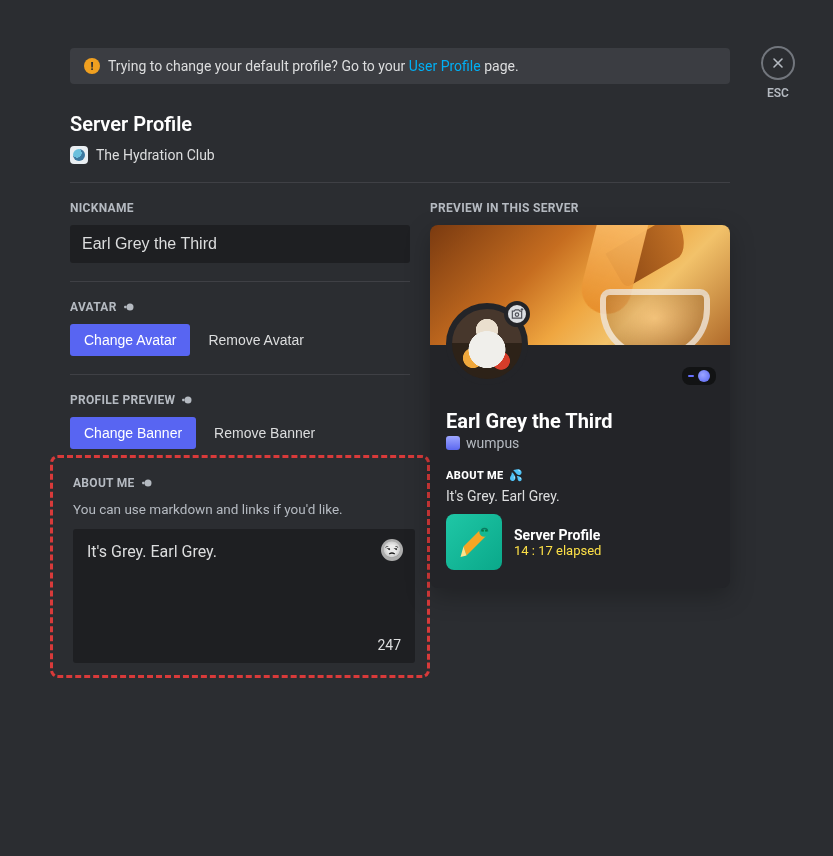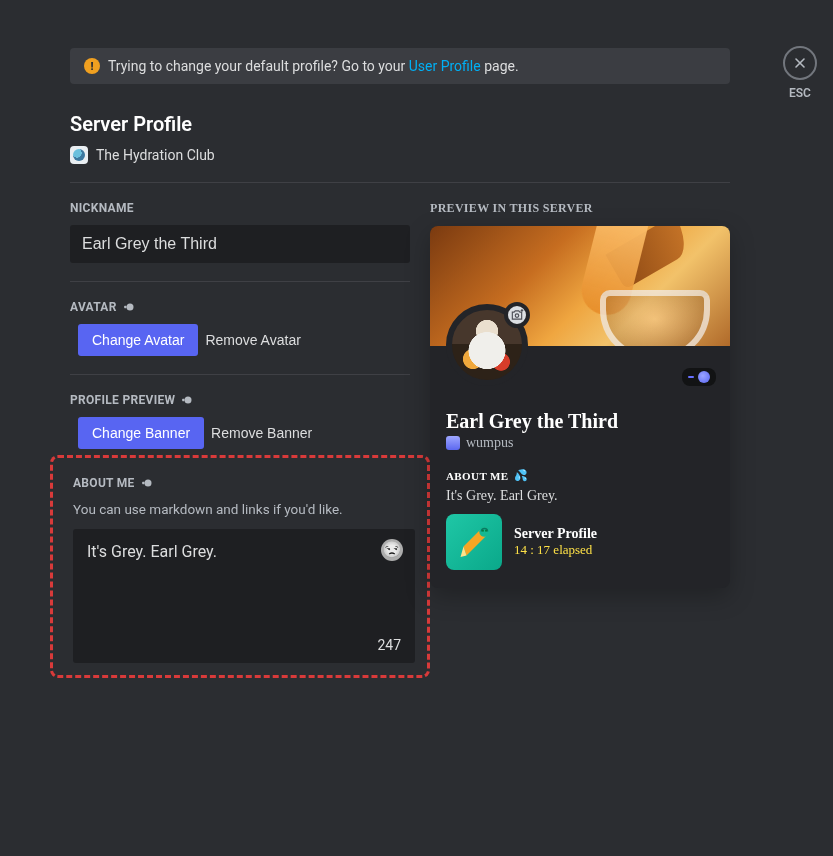--- a/index.html
+++ b/index.html
@@ -11,21 +11,21 @@
       height: 856px;
       position: relative;
       overflow: hidden;
     }
     .content {
       padding: 48px 70px 0 70px;
       display: flex;
       gap: 20px;
     }
     .left { width: 340px; }
-    .right { flex: 1; font-family: Liberation Serif, serif; }
+    .right { flex: 1; }
     .notice {
       background: #3b3d42;
       border-radius: 4px;
       padding: 10px 14px;
       margin-bottom: 28px;
       font-size: 14px;
       display: flex;
       align-items: center;
       gap: 8px;
       color: #dcddde;
@@ -76,21 +76,21 @@
     .input {
       width: 100%;
       background: #1e1f22;
       border: none;
       border-radius: 3px;
       padding: 10px 12px;
       color: #dcddde;
       font-size: 16px;
       outline: none;
     }
-    .btn-row { display: flex; gap: 5px; align-items: center; margin-top: 8px; margin-left: 8px; }
+    .btn-row { display: flex; gap: 16px; align-items: center; margin-top: 8px; }
     .btn-primary {
       background: #5865f2;
       color: #fff;
       border: none;
       border-radius: 3px;
       padding: 8px 14px;
       font-size: 14px;
       font-weight: 500;
       cursor: pointer;
     }
@@ -223,21 +223,21 @@
       width:56px; height:56px; border-radius:8px;
       background: linear-gradient(135deg,#1fc7a6,#0aa88a);
       display:flex; align-items:center; justify-content:center;
     }
     .activity-icon svg { width:36px; height:36px; }
     .activity-name { font-size:14px; font-weight:700; color:#fff; }
     .activity-time { font-size:13px; color:#fde047; }
 
     
     .esc {
-      position: absolute; top: 46px; right: 16px;
+      position: absolute; top: 46px; right: 38px;
       display:flex; flex-direction:column; align-items:center; gap:6px;
       color:#b5bac1; font-size:12px; font-weight:600;
     }
     .esc-circle {
       width:34px; height:34px; border-radius:50%;
       border:2px solid #72767d;
       display:flex; align-items:center; justify-content:center;
       cursor:pointer;
     }
     .esc-circle svg { width:16px; height:16px; stroke:#b5bac1; }

